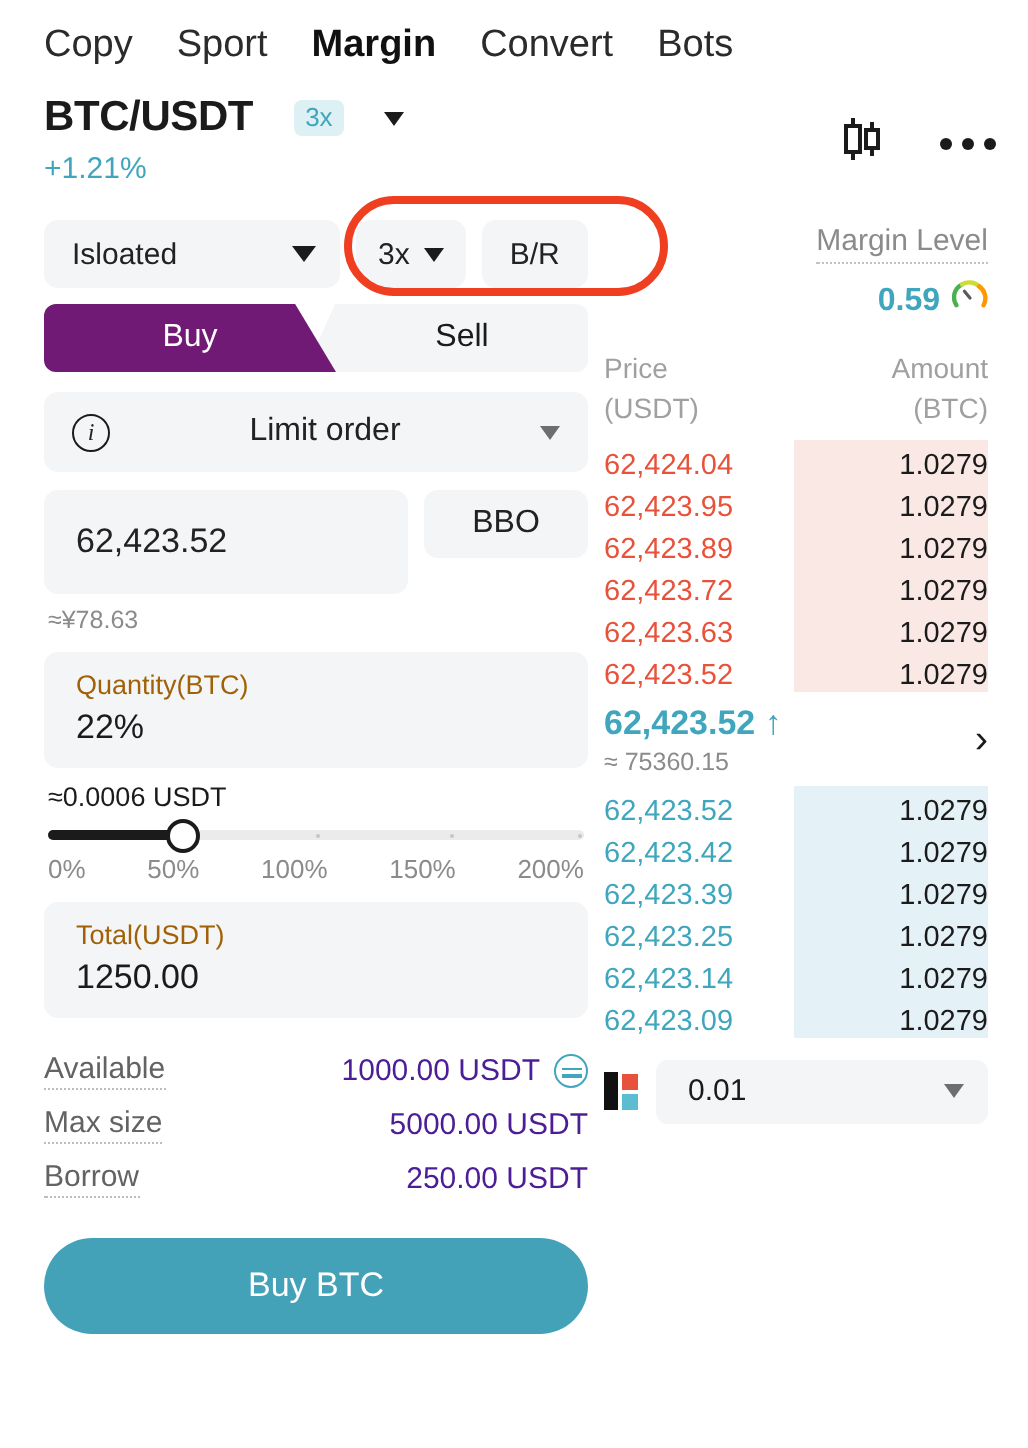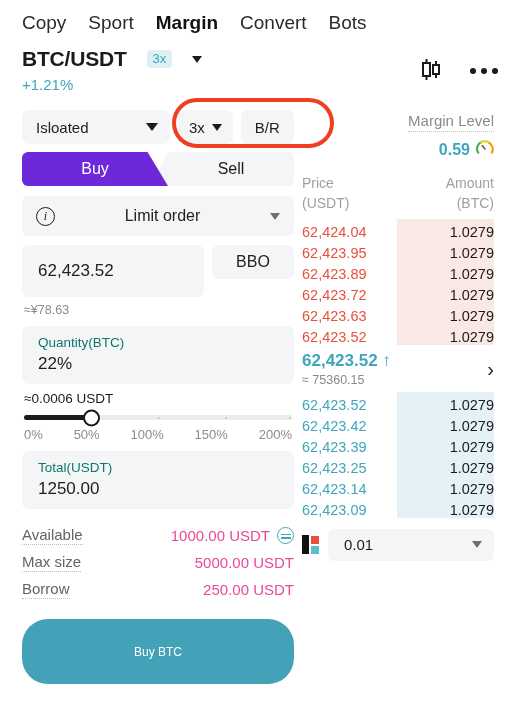--- a/index.html
+++ b/index.html
@@ -57,21 +57,21 @@
   .lev-sel { padding: 0 11px; gap: 7px; }
   .br-sel { padding: 0 14px; }
   .annot-ellipse {
     position: absolute; left: 150px; top: -8px; width: 162px; height: 50px;
     border: 4px solid #ef3f20; border-radius: 26px; pointer-events: none;
   }
 
   
   .bs-row { display: flex; height: 34px; margin-top: 4px; position: relative; }
   .bs-buy {
-    width: 146px; background: #6d28d9; color: #fff; font-size: 16px;
+    width: 146px; background: #701a75; color: #fff; font-size: 16px;
     display: flex; align-items: center; justify-content: center;
     border-radius: 6px 0 0 6px;
     clip-path: polygon(0 0, 86% 0, 100% 100%, 0 100%);
     position: relative; z-index: 2;
   }
   .bs-sell {
     flex: 1; background: #f4f5f6; color: #1b1b1b; font-size: 16px;
     display: flex; align-items: center; justify-content: center;
     border-radius: 0 6px 6px 0; margin-left: -16px; padding-left: 16px;
     clip-path: polygon(11% 0, 100% 0, 100% 100%, 0 100%);
@@ -87,21 +87,21 @@
   .otype .label { flex: 1; text-align: center; font-size: 16px; }
 
   
   .price-row { display: flex; gap: 8px; margin-top: 9px; }
   .price-box { flex: 1; height: 52px; padding: 0 16px; font-size: 17px; }
   .bbo-box { width: 82px; justify-content: center; font-size: 16px; }
   .approx { font-size: 12.5px; color: #8b8b8b; margin: 6px 0 0 2px; }
 
   
   .field { margin-top: 9px; border-radius: 7px; background: #f4f5f6; padding: 9px 16px 10px; }
-  .field .cap { font-size: 13.5px; color: #0f766e; }
+  .field .cap { font-size: 13.5px; color: #a16207; }
   .field .val { font-size: 17px; color: #1b1b1b; margin-top: 4px; }
   .sub-approx { font-size: 13.5px; color: #1b1b1b; margin: 7px 0 0 2px; }
 
   
   .slider-wrap { margin: 9px 2px 0; position: relative; }
   .track { position: relative; height: 5px; background: #ebebeb; border-radius: 3px; }
   .track .fill { position: absolute; left: 0; top: 0; height: 5px; width: 25%;
                  background: #1b1b1b; border-radius: 3px; }
   .track .tick { position: absolute; top: 1.5px; width: 2px; height: 2px;
                  background: #c6c6c6; border-radius: 50%; }
@@ -109,33 +109,33 @@
           margin-left: -8.5px; transform: translateY(-50%);
           background: #fff; border: 2.5px solid #1b1b1b; border-radius: 50%; }
   .ticks-lbl { display: flex; justify-content: space-between; margin-top: 7px;
                font-size: 13px; color: #8b8b8b; }
 
   
   .inf-list { margin-top: 13px; }
   .inf-row { display: flex; align-items: center; justify-content: space-between;
              height: 27px; font-size: 15px; }
   .inf-key { color: #636363; border-bottom: 1.5px dotted #bdbdbd; padding-bottom: 1px; }
-  .inf-val { color: #ec4899; display: flex; align-items: flex-end; gap: 7px; }
+  .inf-val { color: #4c1d95; display: flex; align-items: flex-end; gap: 7px; }
   .xfer { width: 17px; height: 17px; border: 1.5px solid #3fa6bd; border-radius: 50%;
           position: relative; flex: none; }
   .xfer::before, .xfer::after {
     content: ""; position: absolute; left: 3px; width: 10px; height: 1.5px; background: #3fa6bd; }
   .xfer::before { top: 5.5px; }
   .xfer::after { top: 9px; }
 
   
   .buy-btn {
-    margin-top: 16px; height: 65px; background: #44a2b8; color: #fff;
+    margin-top: 16px; height: 48px; background: #44a2b8; color: #fff;
     border-radius: 26px; display: flex; align-items: center; justify-content: center;
-    font-size: 12px;
+    font-size: 17px;
   }
 
   
   .ml-wrap { text-align: right; padding-top: 6px; }
   .ml-label { font-size: 15px; color: #8b8b8b; display: inline-block;
               border-bottom: 1.5px dotted #c2c2c2; padding-bottom: 2px; }
   .ml-val-row { display: flex; align-items: center; justify-content: flex-end;
                 gap: 6px; margin-top: 7px; }
   .ml-val { font-size: 16px; font-weight: bold; color: #3fa6bd; }
 

